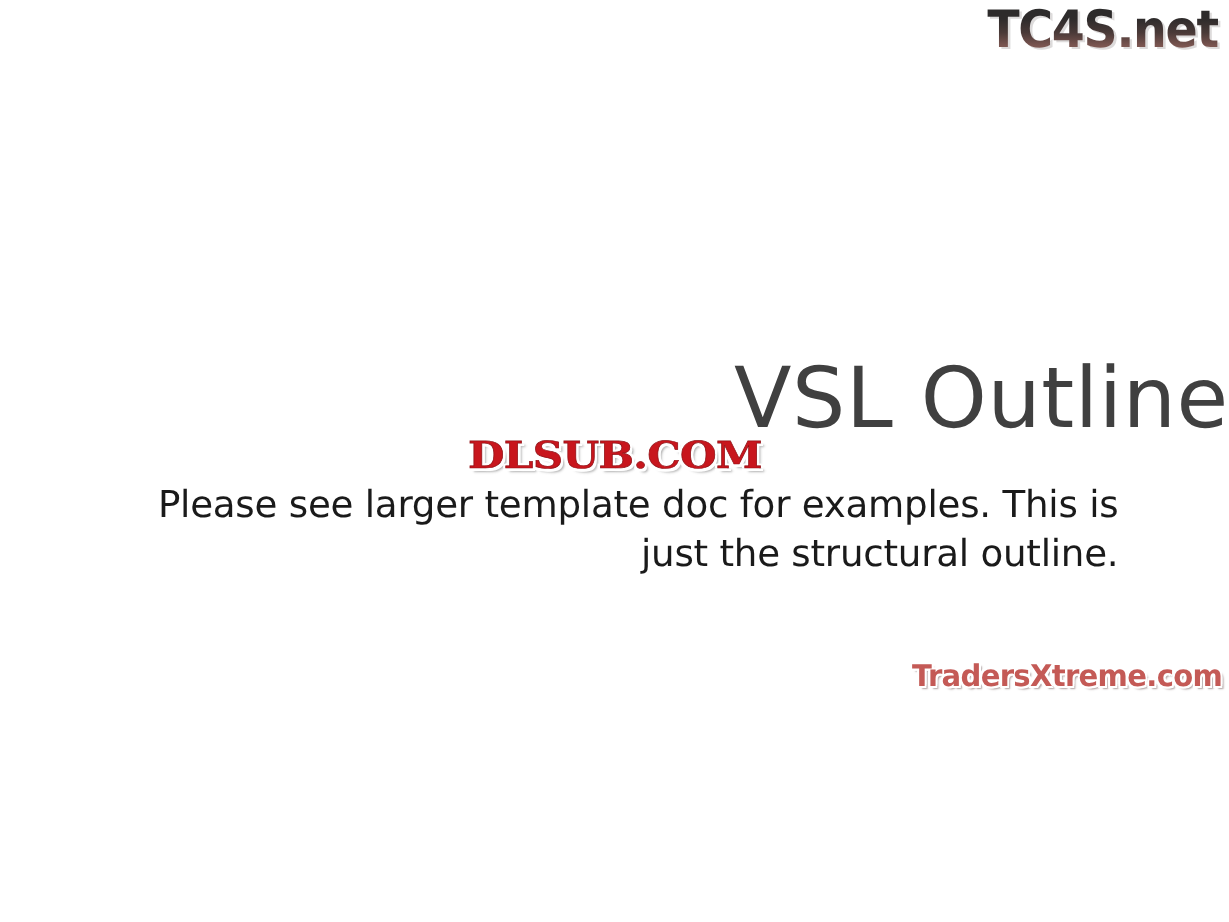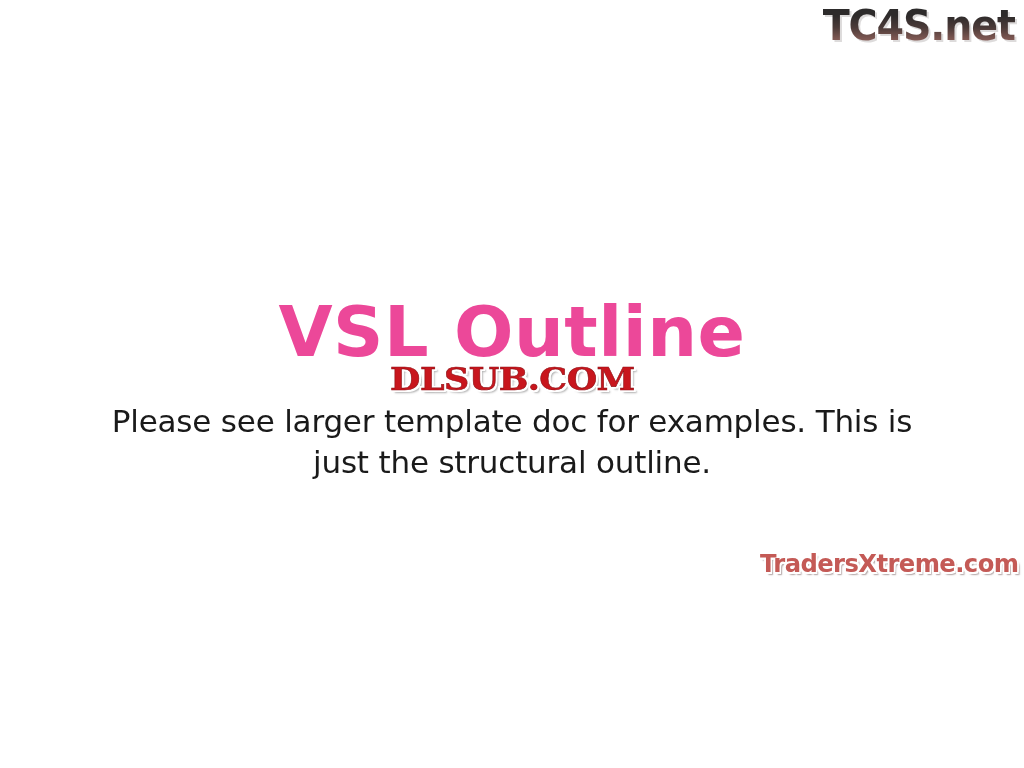--- a/index.html
+++ b/index.html
@@ -71,36 +71,36 @@
     top: 0;
     width: 1024px;
     height: 768px;
   }
 
   .slide-title {
     position: absolute;
     left: 0;
     top: 291px;
     width: 1024px;
-    text-align: center;
+    text-align: right;
     font-family: "DejaVu Sans", sans-serif;
-    font-weight: 700;
+    font-weight: 400;
     font-size: 70px;
     line-height: 82px;
     letter-spacing: 0.5px;
-    color: #ec4899;
+    color: #404040;
     white-space: nowrap;
   }
 
   .slide-subtitle {
     position: absolute;
     left: 92px;
     top: 401px;
     width: 840px;
-    text-align: center;
+    text-align: right;
     font-family: "DejaVu Sans", sans-serif;
     font-weight: 400;
     font-size: 31px;
     line-height: 41px;
     letter-spacing: -0.2px;
     color: #1a1a1a;
   }
 
   
   .dlsub-watermark {

